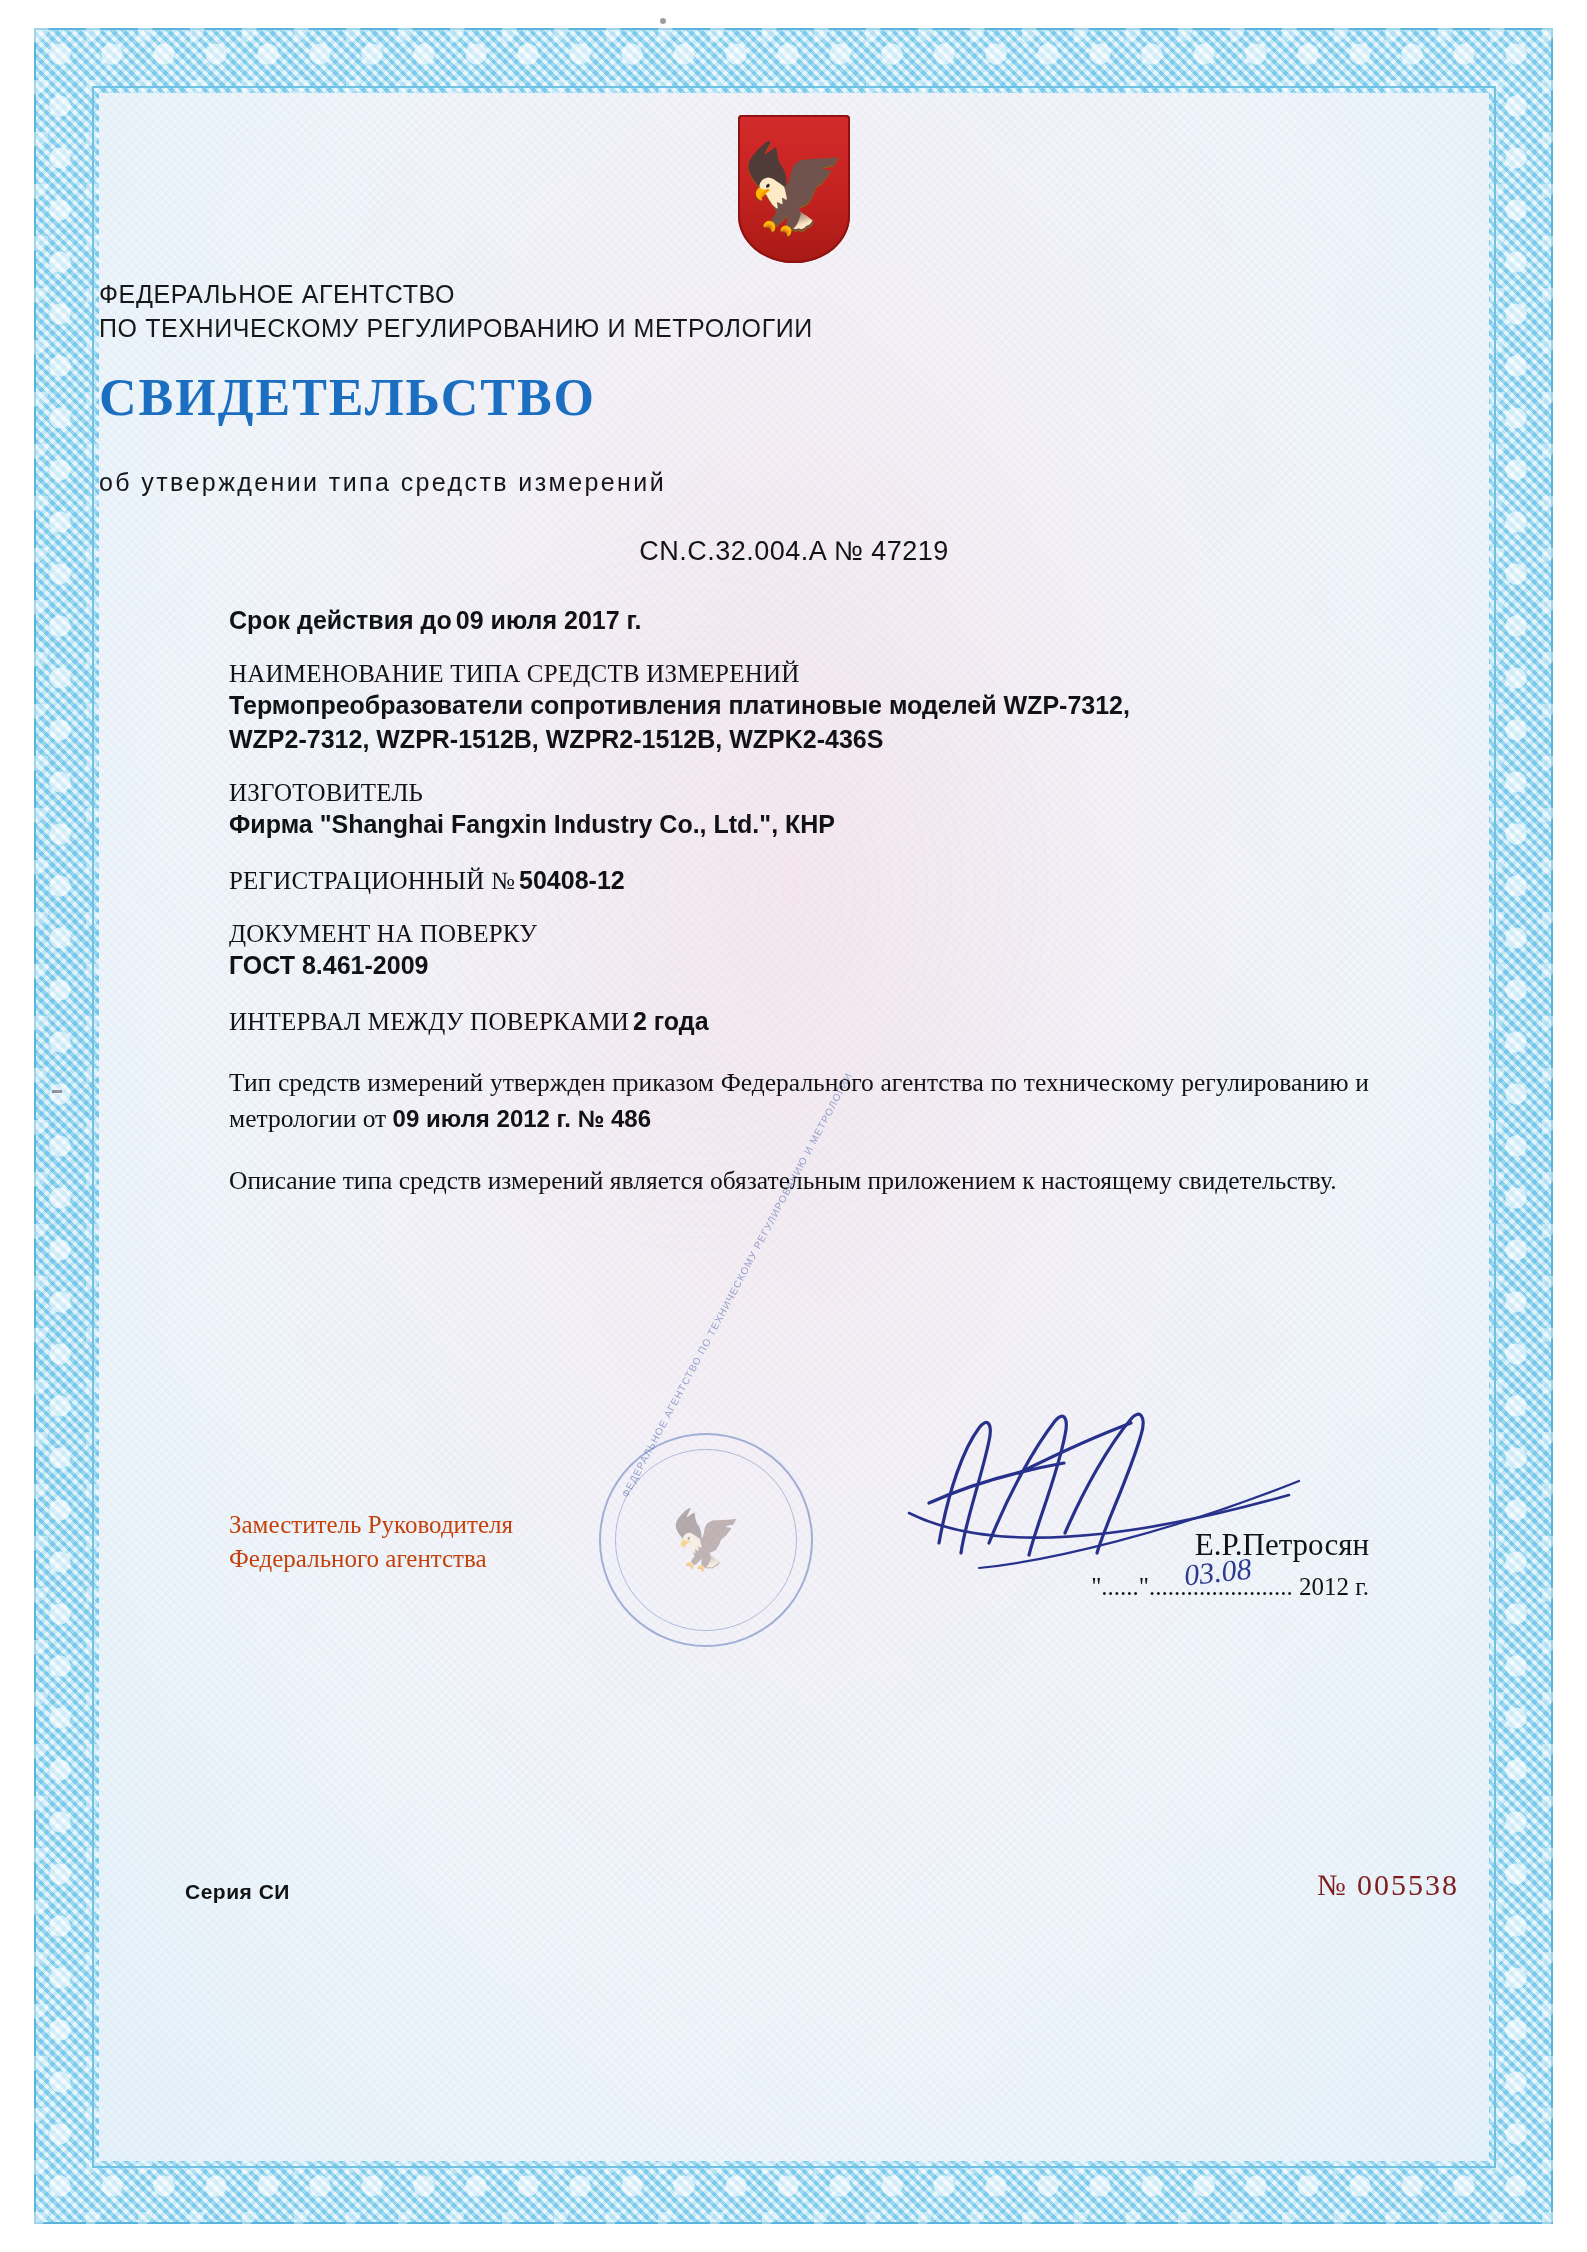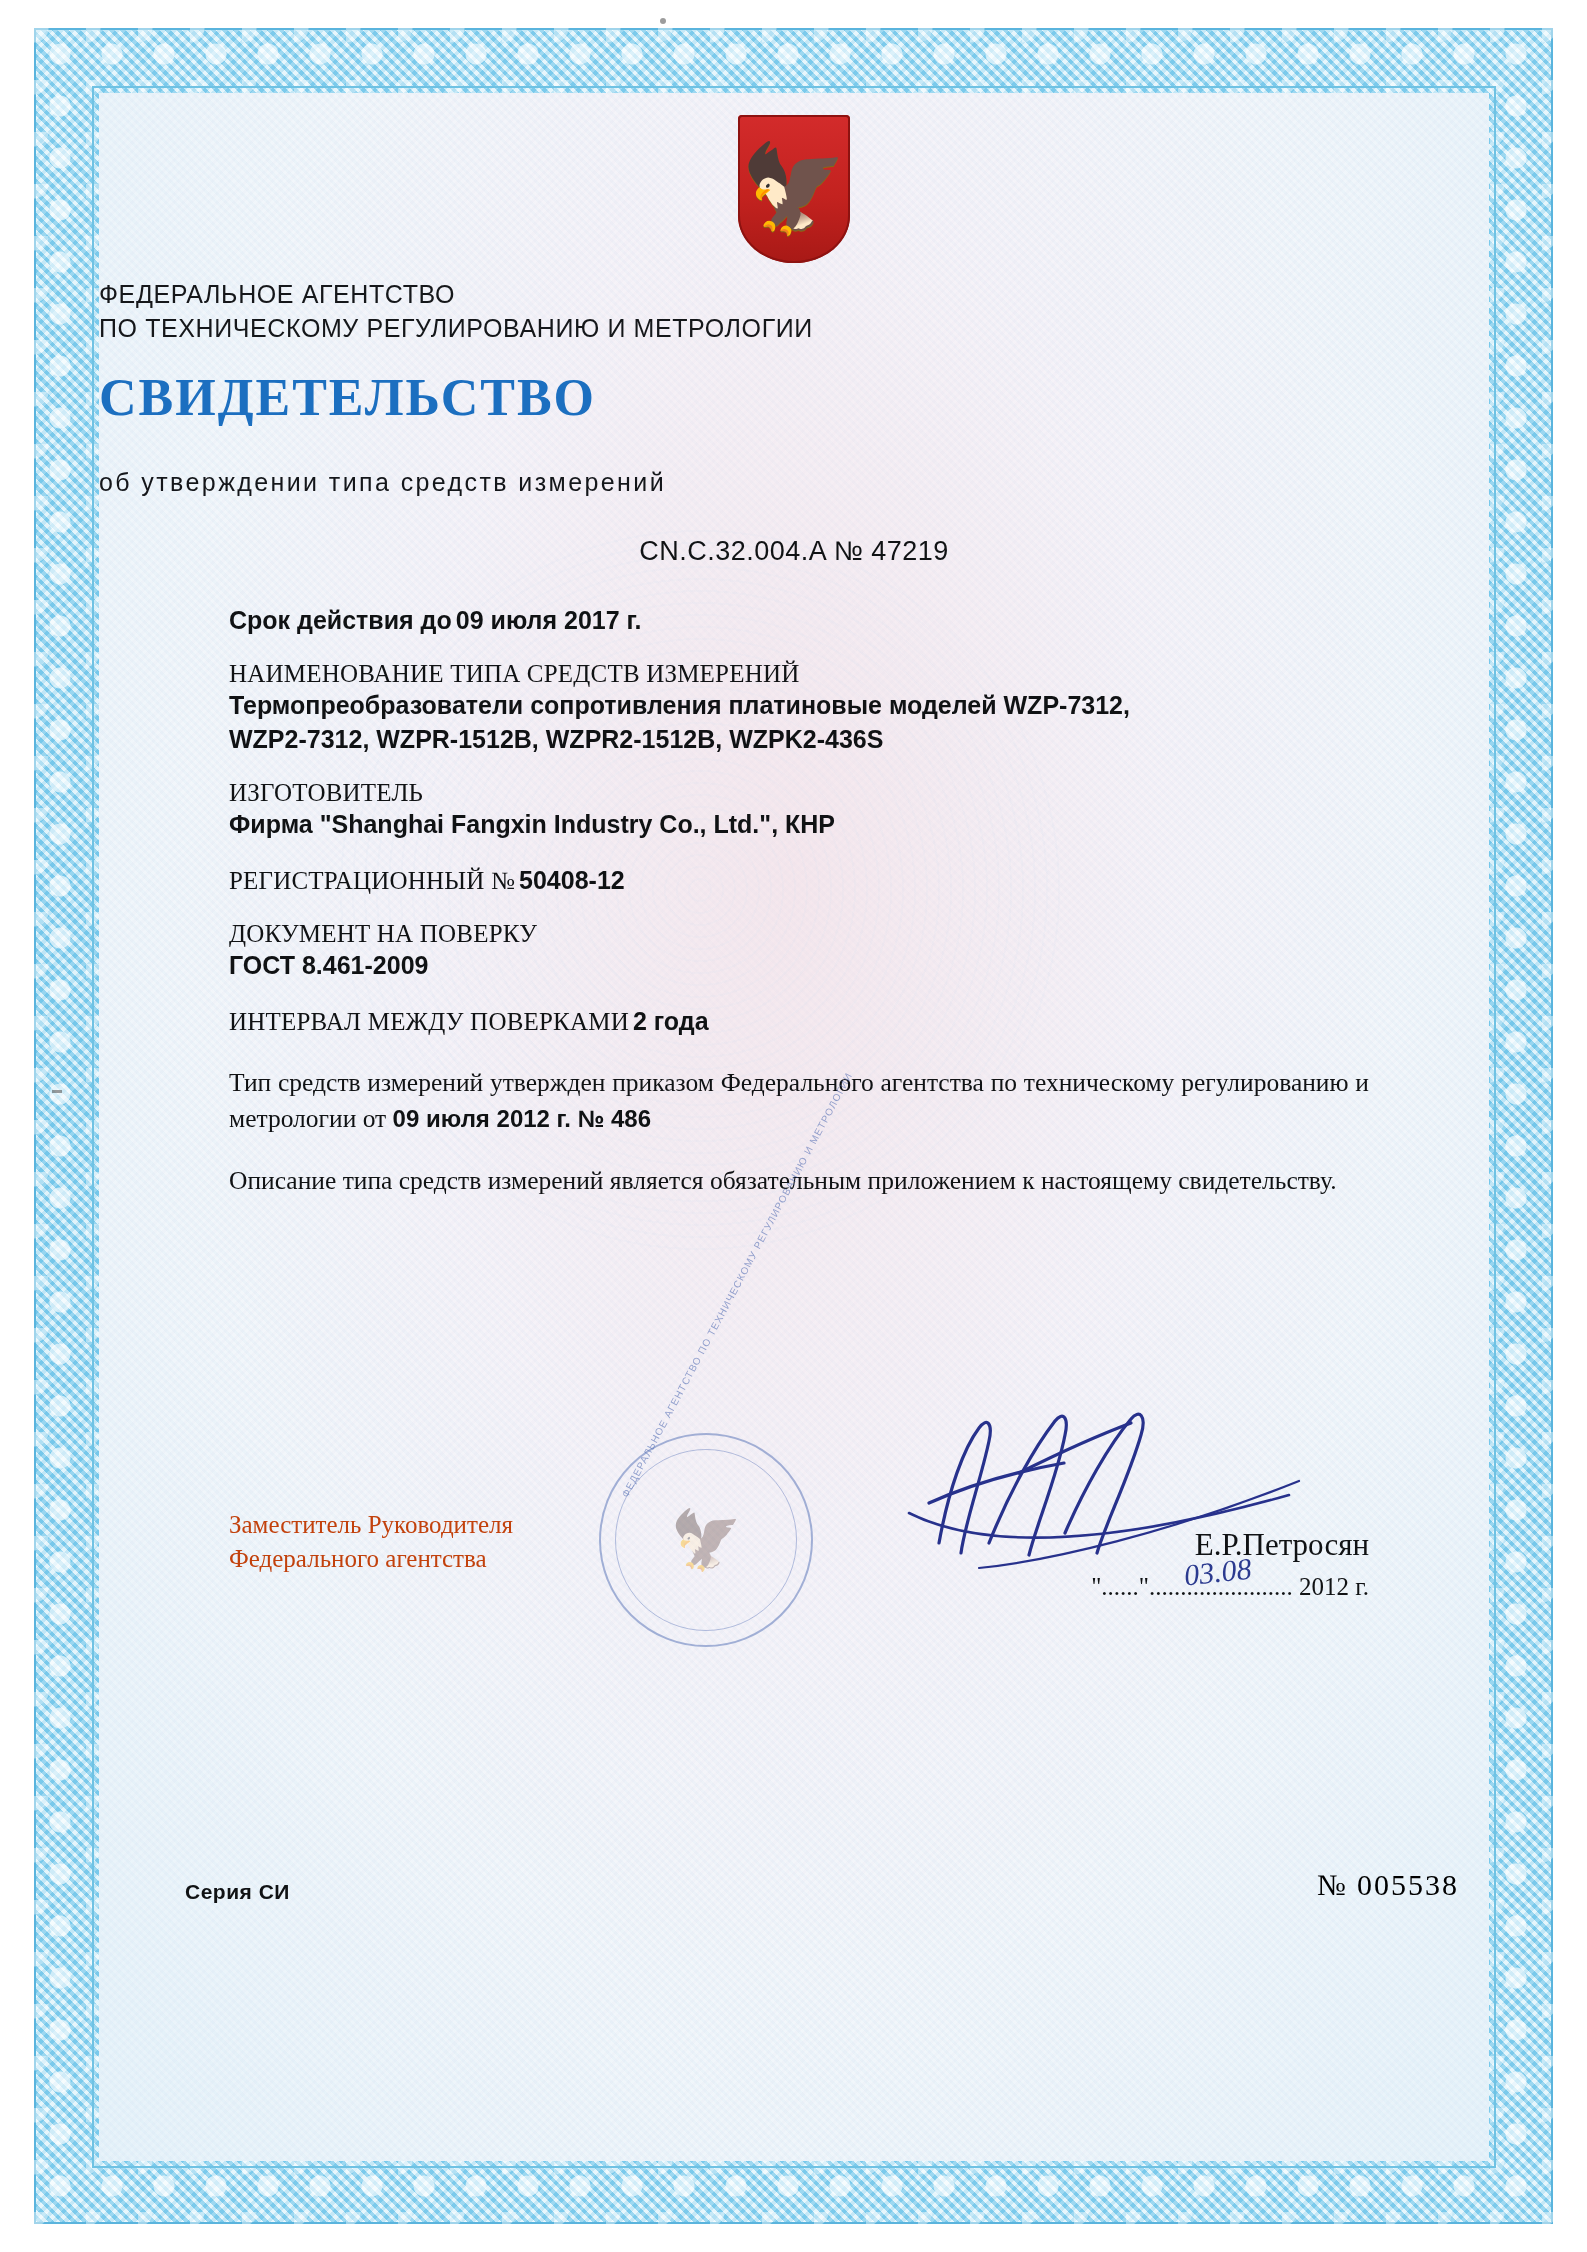--- a/index.html
+++ b/index.html
@@ -138,21 +138,21 @@
     position:absolute;left:640px;top:-30px;width:470px;height:200px;pointer-events:none;
   }
 
   
   .footer-left{
     position:absolute;left:145px;top:1880px;
     font-family:"Liberation Sans",sans-serif;font-weight:bold;font-size:21px;color:#101214;letter-spacing:.5px;margin-left:40px;
   }
   .footer-right{
     position:absolute;right:128px;top:1868px;
-    font-family:"Liberation Serif",serif;font-size:30px;color:#000000;letter-spacing:2px;
+    font-family:"Liberation Serif",serif;font-size:30px;color:#7f1d1d;letter-spacing:2px;
   }
 
   .speck{position:absolute;background:#4a4a4a;opacity:.55;}
 </style>
 </head>
 <body>
 
 <div class="page">
 
   <div class="border-outer"></div>

